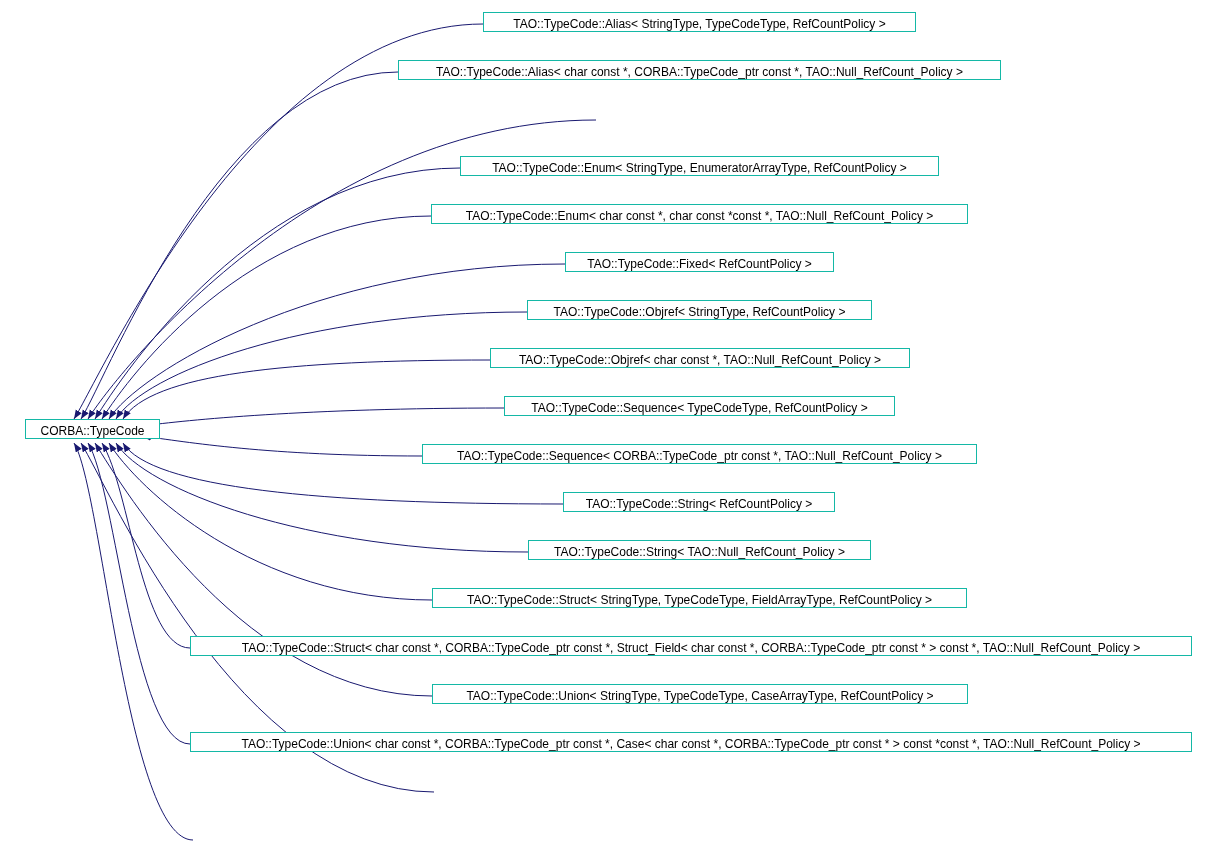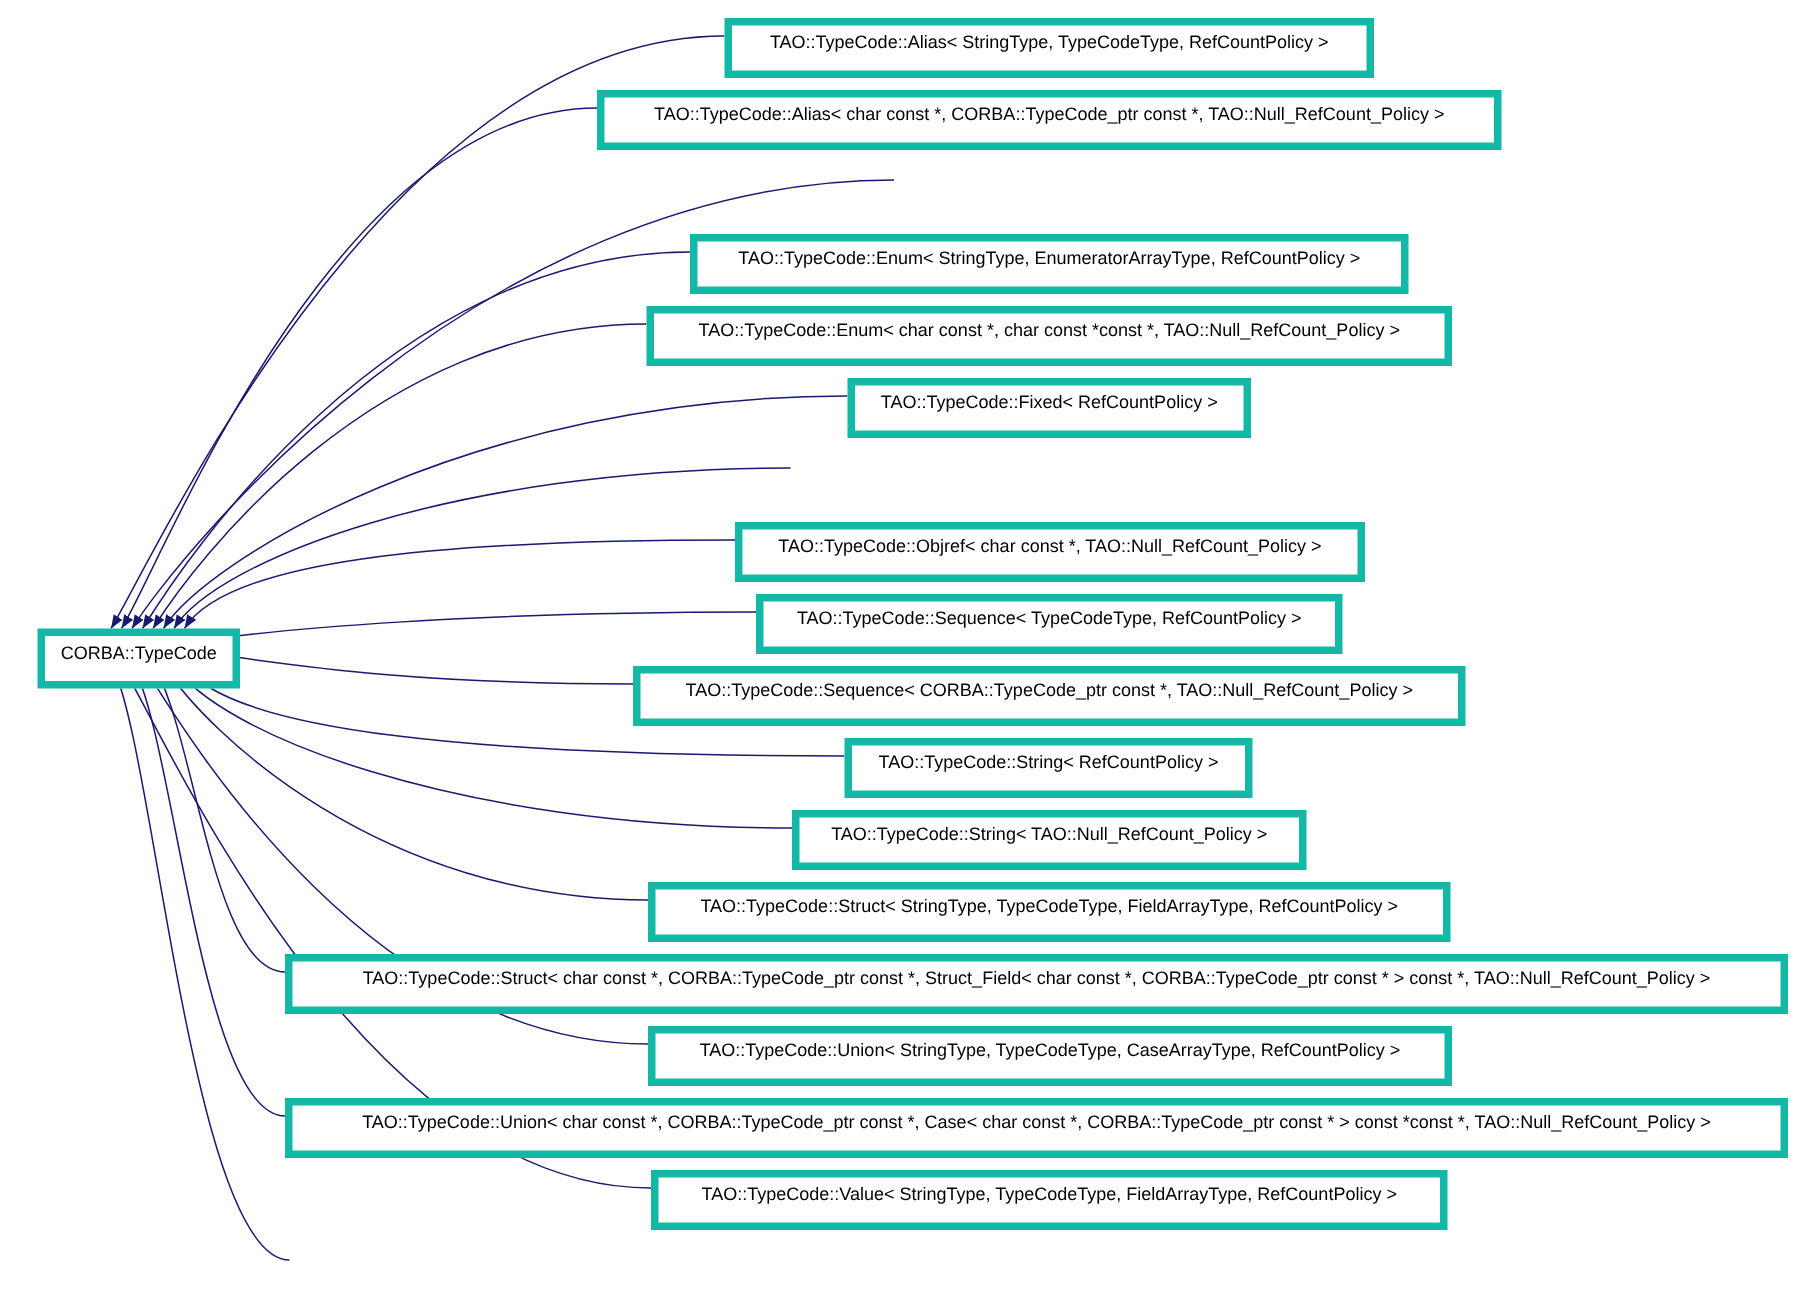--- a/index.html
+++ b/index.html
@@ -19,22 +19,22 @@
     position: absolute;
     left: 0;
     top: 0;
     width: 1211px;
     height: 861px;
     pointer-events: none;
   }
   .node {
     position: absolute;
     box-sizing: border-box;
-    height: 40px;
-    border: 5px solid #14b8a6;
+    height: 20px;
+    border: 1px solid #14b8a6;
     background: #ffffff;
     color: #000000;
     font-size: 12px;
     line-height: 22px;
     text-align: center;
     white-space: nowrap;
     overflow: hidden;
     z-index: 2;
     cursor: pointer;
   }
@@ -76,35 +76,35 @@
 
   <div class="node" style="left:398px;top:60px;width:603px">TAO::TypeCode::Alias&lt; char const *, CORBA::TypeCode_ptr const *, TAO::Null_RefCount_Policy &gt;</div>
 
 
   <div class="node" style="left:460px;top:156px;width:479px">TAO::TypeCode::Enum&lt; StringType, EnumeratorArrayType, RefCountPolicy &gt;</div>
 
   <div class="node" style="left:431px;top:204px;width:537px">TAO::TypeCode::Enum&lt; char const *, char const *const *, TAO::Null_RefCount_Policy &gt;</div>
 
   <div class="node" style="left:565px;top:252px;width:269px">TAO::TypeCode::Fixed&lt; RefCountPolicy &gt;</div>
 
+  <div class="node" style="left:527px;top:300px;width:345px">TAO::TypeCode::Objref&lt; StringType, RefCountPolicy &gt;</div>
 
   <div class="node" style="left:490px;top:348px;width:420px">TAO::TypeCode::Objref&lt; char const *, TAO::Null_RefCount_Policy &gt;</div>
 
   <div class="node" style="left:504px;top:396px;width:391px">TAO::TypeCode::Sequence&lt; TypeCodeType, RefCountPolicy &gt;</div>
 
   <div class="node" style="left:422px;top:444px;width:555px">TAO::TypeCode::Sequence&lt; CORBA::TypeCode_ptr const *, TAO::Null_RefCount_Policy &gt;</div>
 
   <div class="node" style="left:563px;top:492px;width:272px">TAO::TypeCode::String&lt; RefCountPolicy &gt;</div>
 
   <div class="node" style="left:528px;top:540px;width:343px">TAO::TypeCode::String&lt; TAO::Null_RefCount_Policy &gt;</div>
 
   <div class="node" style="left:190px;top:636px;width:1002px">TAO::TypeCode::Struct&lt; char const *, CORBA::TypeCode_ptr const *, Struct_Field&lt; char const *, CORBA::TypeCode_ptr const * &gt; const *, TAO::Null_RefCount_Policy &gt;</div>
 
   <div class="node" style="left:432px;top:588px;width:535px">TAO::TypeCode::Struct&lt; StringType, TypeCodeType, FieldArrayType, RefCountPolicy &gt;</div>
 
   <div class="node" style="left:432px;top:684px;width:536px">TAO::TypeCode::Union&lt; StringType, TypeCodeType, CaseArrayType, RefCountPolicy &gt;</div>
 
   <div class="node" style="left:190px;top:732px;width:1002px">TAO::TypeCode::Union&lt; char const *, CORBA::TypeCode_ptr const *, Case&lt; char const *, CORBA::TypeCode_ptr const * &gt; const *const *, TAO::Null_RefCount_Policy &gt;</div>
 
-  <div class="node" style="left:434px;top:780px;width:531px">TAO::TypeCode::Value&lt; StringType, TypeCodeType, FieldArrayType, RefCountPolicy &gt;</div>
 
 
 </div>
 
 </body></html>

